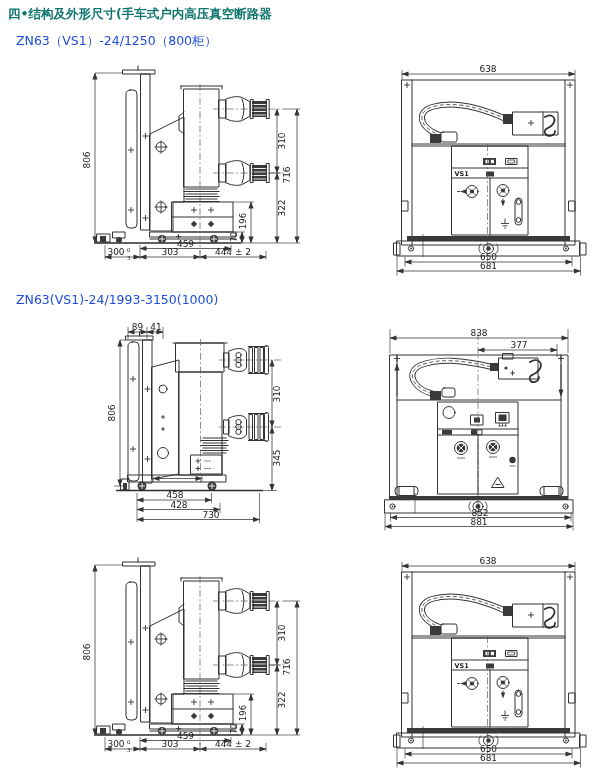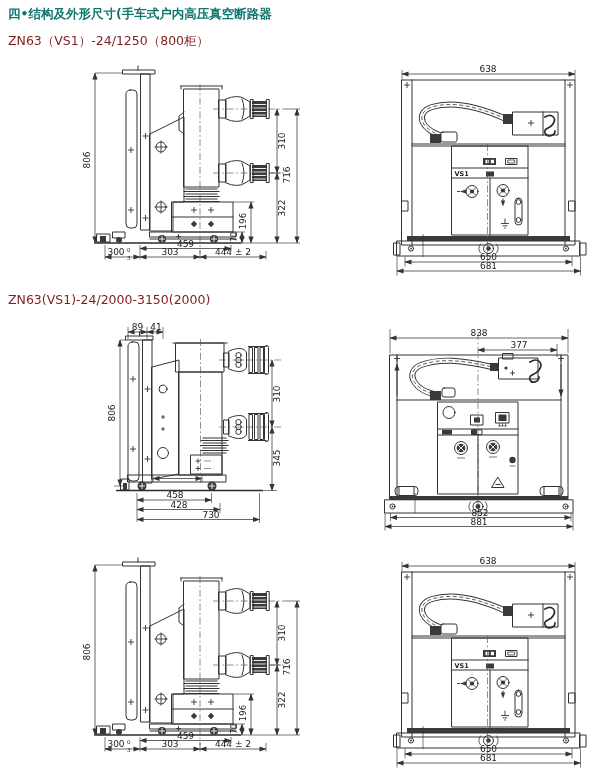--- a/index.html
+++ b/index.html
@@ -1,18 +1,18 @@
 <!DOCTYPE html>
 <html><head>
 <meta charset="utf-8">
 <style>
   html,body{margin:0;padding:0;background:#fff;}
   body{width:609px;height:783px;position:relative;font-family:"Liberation Sans",sans-serif;overflow:hidden;}
   .title{position:absolute;left:8px;top:6px;font:bold 12.5px "DejaVu Sans",sans-serif;color:#0f766e;white-space:nowrap;}
-  .model{position:absolute;left:8px;font:12.5px "DejaVu Sans",sans-serif;color:#7f1d1d;white-space:nowrap;}
+  .model{position:absolute;left:16px;font:12.5px "DejaVu Sans",sans-serif;color:#1d4ed8;white-space:nowrap;}
   #model1{top:33px}
   #model2{top:292px}
   .drawings{position:absolute;left:0;width:609px;}
   .drawings svg{position:absolute;top:0;overflow:visible;}
   .svL{left:0;}
   .svR{left:300px;}
   .s1{stroke:#333;stroke-width:1;fill:none;stroke-linejoin:round;stroke-linecap:square}
   .s2{stroke:#2b2b2b;stroke-width:1.7;fill:none;stroke-linecap:square}
   .th{stroke:#333;stroke-width:.65;fill:none}
   .cl{stroke:#555;stroke-width:.65;fill:none;stroke-dasharray:7 2.5 1.8 2.5}
@@ -30,21 +30,21 @@
 <svg width="0" height="0" style="position:absolute" aria-hidden="true">
   <defs>
     <marker id="arw" viewBox="0 0 10 10" refX="9.3" refY="5" markerWidth="7" markerHeight="7" orient="auto-start-reverse" markerUnits="userSpaceOnUse">
       <path d="M0,1.3 L10,5 L0,8.7 Z" fill="#333"></path>
     </marker>
   </defs>
 </svg>
 
 <div class="title">四•结构及外形尺寸(手车式户内高压真空断路器</div>
 <div class="model" id="model1">ZN63（VS1）-24/1250（800柜）</div>
-<div class="model" id="model2">ZN63(VS1)-24/2000-3150(2000)</div>
+<div class="model" id="model2">ZN63(VS1)-24/1993-3150(1000)</div>
 
 <div class="drawings" id="row1-drawings" style="top:60px;height:228px;">
 
   <svg class="svL" width="300" height="228" viewBox="0 0 300 228">
     <g>
       <path class="s1" d="M123,10 h32 v4 h-32 z M138,6 v4"></path>
       <rect class="s1" x="126" y="30" width="11" height="138" rx="4"></rect>
       <rect class="s1" x="141" y="14" width="9" height="156"></rect>
       <path class="pm" d="M128,90 h6 M131,87 v6 M142.5,76 h6 M145.5,73 v6 M128,150 h6 M131,147 v6 M142.5,158 h6 M145.5,155 v6"></path>
     </g>

